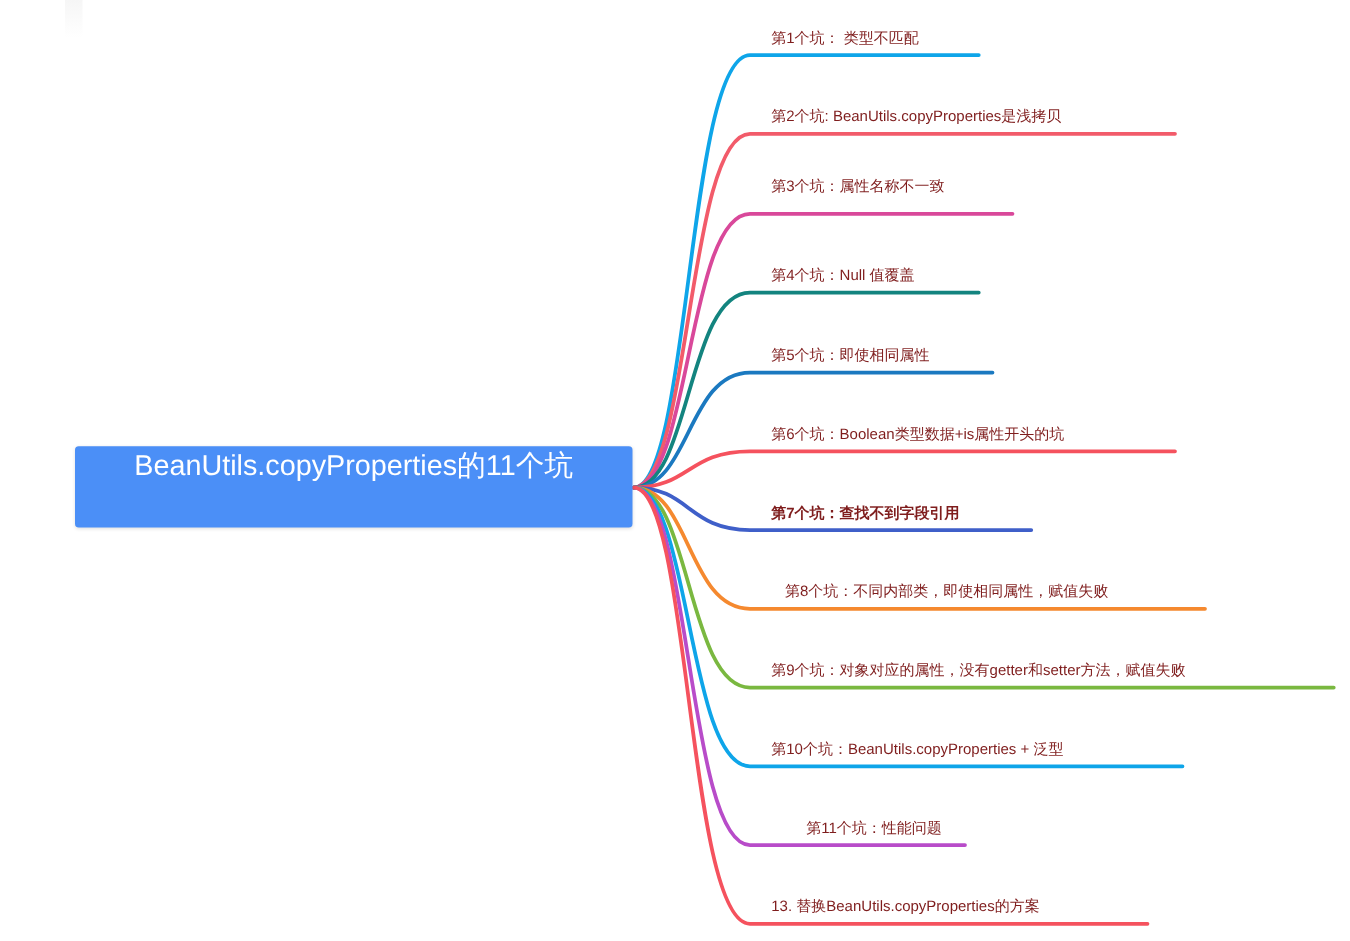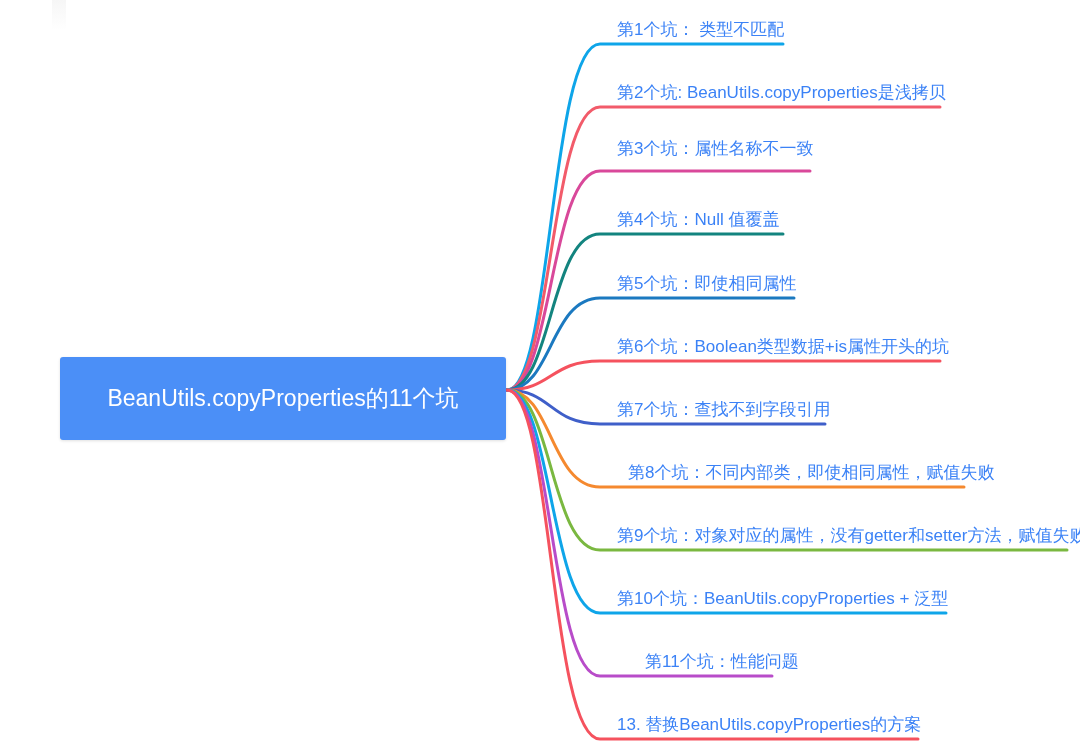--- a/index.html
+++ b/index.html
@@ -1,23 +1,23 @@
 <!DOCTYPE html>
 <html><head>
 <meta charset="utf-8">
 <style>
   html, body { margin: 0; padding: 0; background: #ffffff; }
   body { width: 1080px; height: 753px; position: relative; overflow: hidden;
          font-family: "Liberation Sans", "DejaVu Sans", sans-serif; }
   #links { position: absolute; left: 0; top: 0; width: 1080px; height: 753px; }
-  .root { position: absolute; left: 60px; top: 357px; width: 446px; height: 83px;
+  .root { position: absolute; left: 60px; top: 357px; width: 446px; height: 65px;
           background: #4b8ff7; border-radius: 3px; color: #ffffff;
-          display: flex; align-items: center; justify-content: center;
+          display: flex; align-items: flex-start; justify-content: center;
           font-size: 23px; box-shadow: 0 1px 3px rgba(0,0,0,0.12); }
-  .topic { position: absolute; left: 617px; font-size: 17px; color: #3b82f6;
+  .topic { position: absolute; left: 617px; font-size: 12px; color: #7f1d1d;
            white-space: nowrap; line-height: 20px; }
   .ghost { position: absolute; left: 52px; top: 0; width: 14px; height: 30px;
            background: linear-gradient(#f6f6f6, #ffffff); }
 </style>
 </head>
 <body>
 
 <div class="ghost"></div>
 
 <svg id="links" xmlns="http://www.w3.org/2000/svg">
@@ -39,19 +39,19 @@
   <span>BeanUtils.copyProperties的11个坑</span>
 </div>
 
 <div id="topics">
   <div class="topic" style="top: 20px;">第1个坑： 类型不匹配</div>
   <div class="topic" style="top: 83px; text-align: center;">第2个坑: BeanUtils.copyProperties是浅拷贝</div>
   <div class="topic" style="top: 139px; text-align: center;">第3个坑：属性名称不一致</div>
   <div class="topic" style="top: 210px;">第4个坑：Null 值覆盖</div>
   <div class="topic" style="top: 274px;">第5个坑：即使相同属性</div>
   <div class="topic" style="top: 337px;">第6个坑：Boolean类型数据+is属性开头的坑</div>
-  <div class="topic" style="top: 400px;">第7个坑：查找不到字段引用</div>
+  <div class="topic" style="top: 400px; font-weight: bold;">第7个坑：查找不到字段引用</div>
   <div class="topic" style="top: 463px; margin-left: 11px;">第8个坑：不同内部类，即使相同属性，赋值失败</div>
   <div class="topic" style="top: 526px;">第9个坑：对象对应的属性，没有getter和setter方法，赋值失败</div>
   <div class="topic" style="top: 589px;">第10个坑：BeanUtils.copyProperties + 泛型</div>
   <div class="topic" style="top: 652px; margin-left: 28px;">第11个坑：性能问题</div>
   <div class="topic" style="top: 715px;">13. 替换BeanUtils.copyProperties的方案</div>
 </div>
 
 </body></html>

